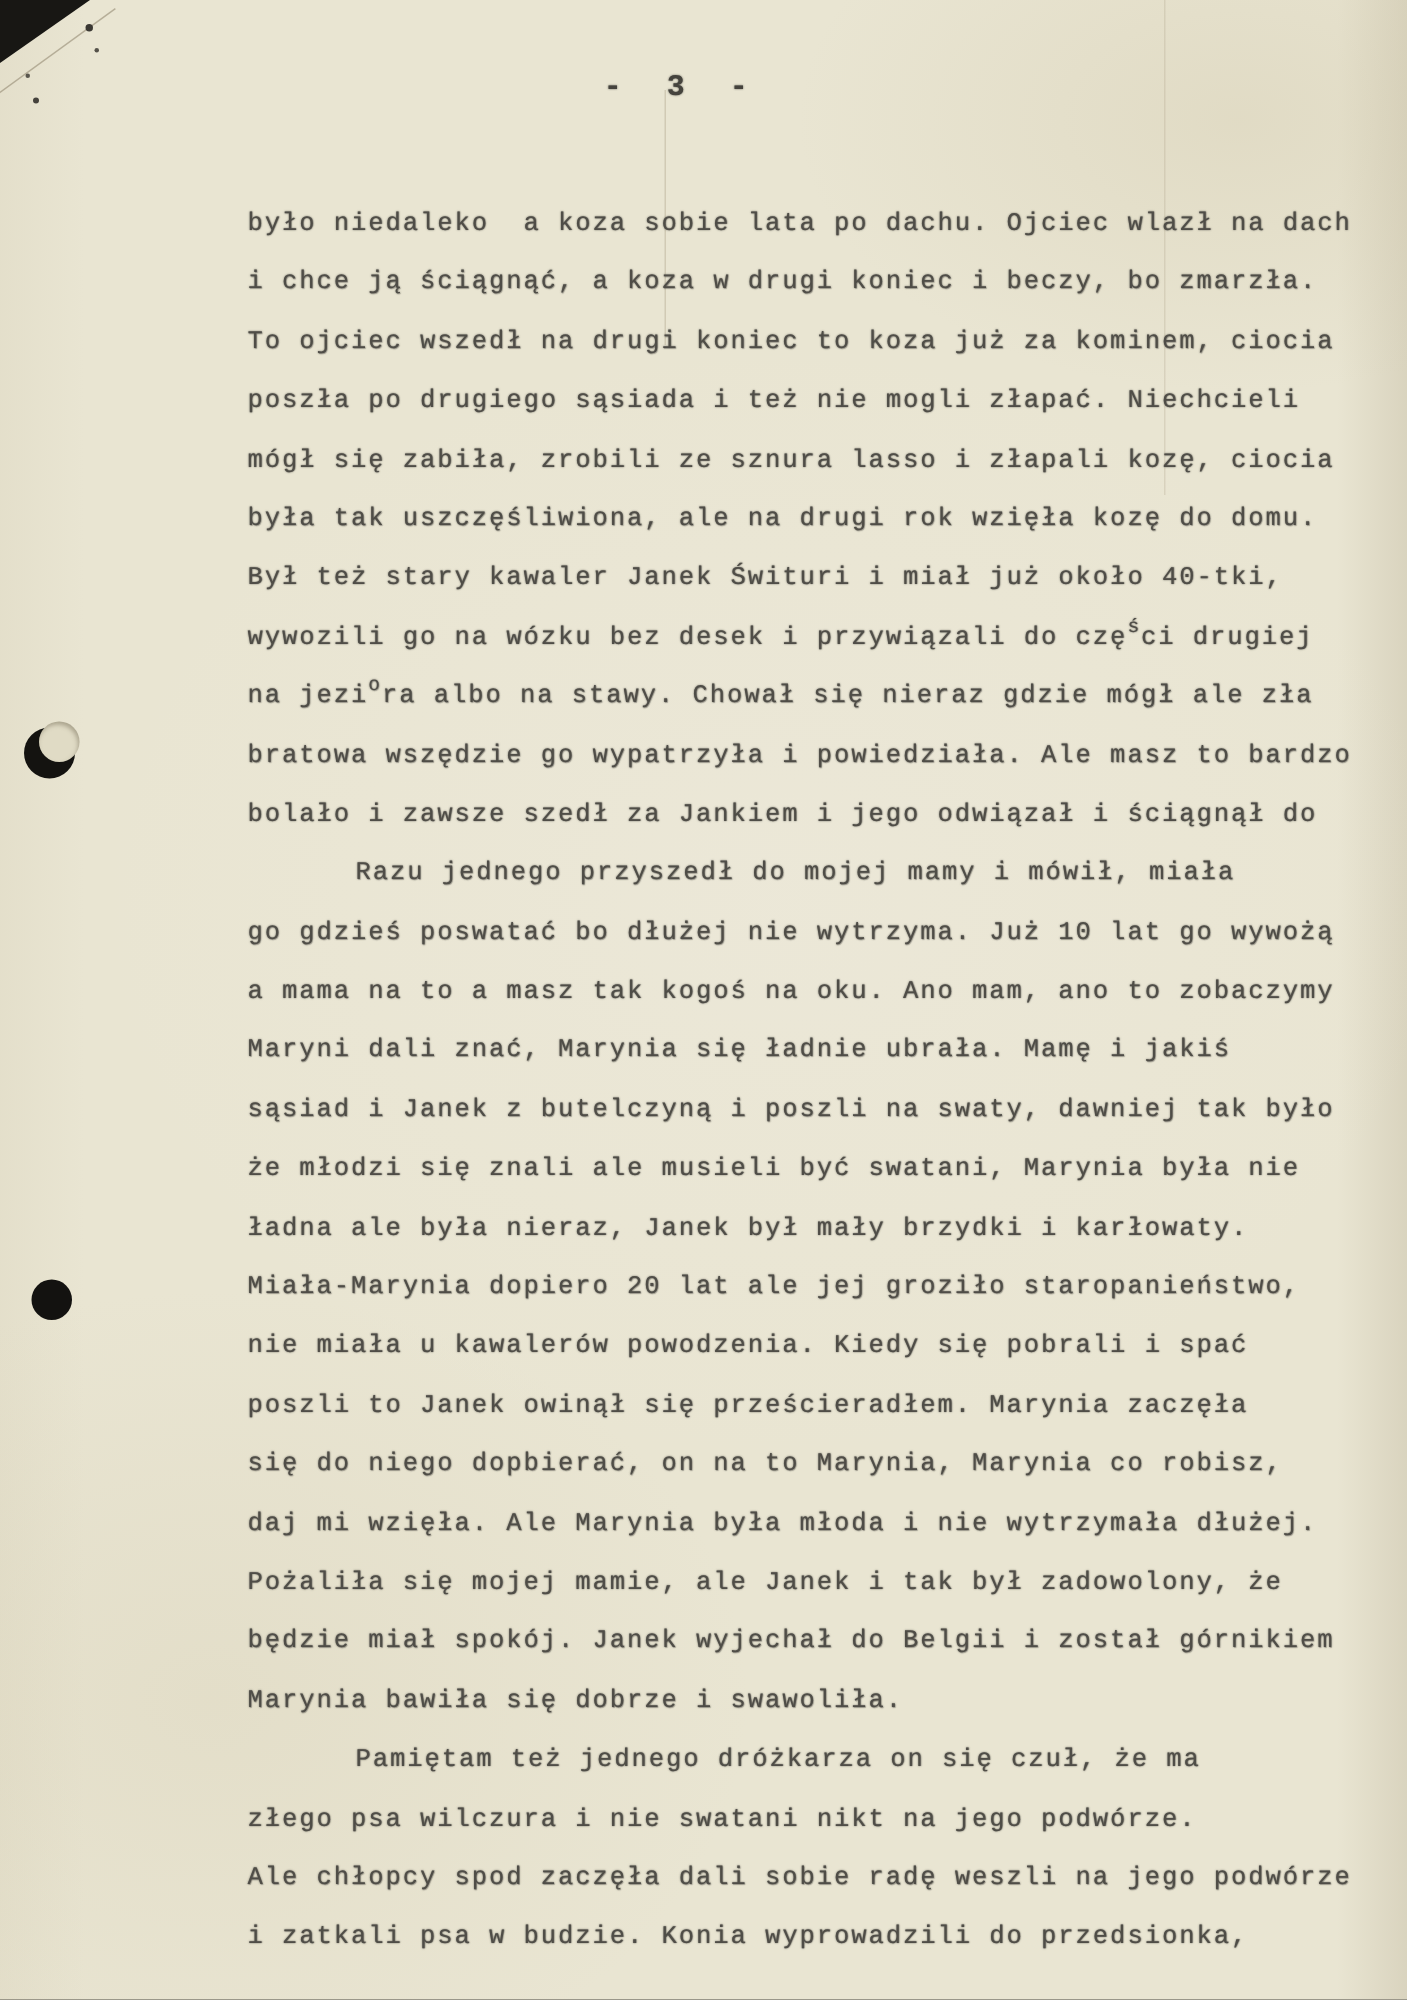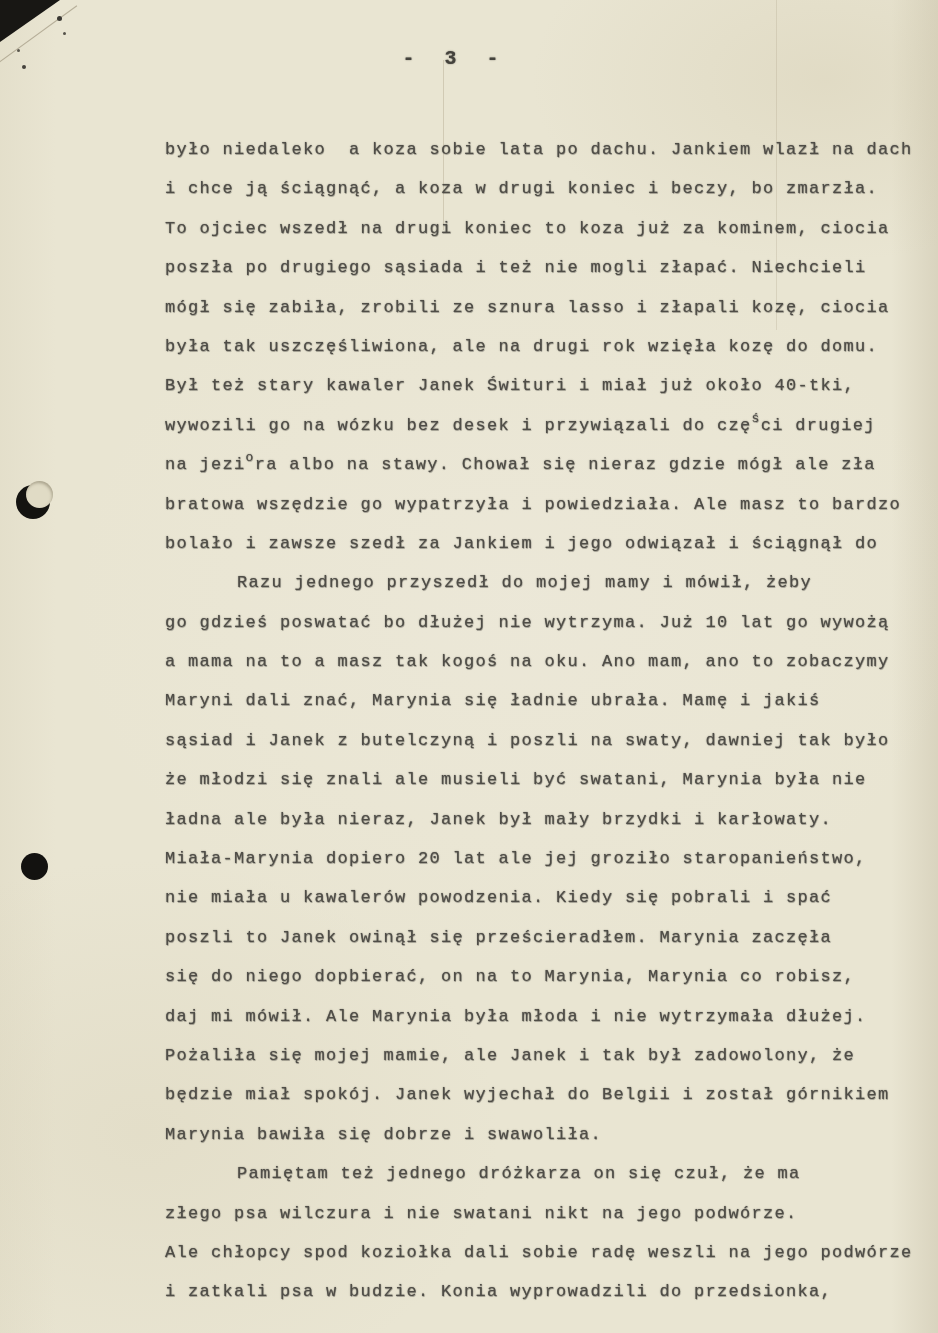--- a/index.html
+++ b/index.html
@@ -85,49 +85,49 @@
 </head>
 <body>
 
 <div class="page">
   <div class="crease-v c1"></div>
   <div class="crease-v c2"></div>
 
   <div class="page-number">- 3 -</div>
 
   <div class="text-block">
-      <div class="tline"><span>było niedaleko  a koza sobie lata po dachu. Jankiem wlazł na dach</span></div>
+      <div class="tline"><span>było niedaleko  a koza sobie lata po dachu. Ojciec wlazł na dach</span></div>
       <div class="tline"><span>i chce ją ściągnąć, a koza w drugi koniec i beczy, bo zmarzła.</span></div>
       <div class="tline"><span>To ojciec wszedł na drugi koniec to koza już za kominem, ciocia</span></div>
       <div class="tline"><span>poszła po drugiego sąsiada i też nie mogli złapać. Niechcieli</span></div>
       <div class="tline"><span>mógł się zabiła, zrobili ze sznura lasso i złapali kozę, ciocia</span></div>
       <div class="tline"><span>była tak uszczęśliwiona, ale na drugi rok wzięła kozę do domu.</span></div>
       <div class="tline"><span>Był też stary kawaler Janek Świturi i miał już około 40-tki,</span></div>
       <div class="tline"><span>wywozili go na wózku bez desek i przywiązali do czę</span><span class="sup">ś</span><span>ci drugiej</span></div>
       <div class="tline"><span>na jezi</span><span class="sup">o</span><span>ra albo na stawy. Chował się nieraz gdzie mógł ale zła</span></div>
       <div class="tline"><span>bratowa wszędzie go wypatrzyła i powiedziała. Ale masz to bardzo</span></div>
       <div class="tline"><span>bolało i zawsze szedł za Jankiem i jego odwiązał i ściągnął do</span></div>
-      <div class="tline indent"><span>Razu jednego przyszedł do mojej mamy i mówił, żeby</span></div>
+      <div class="tline indent"><span>Razu jednego przyszedł do mojej mamy i mówił, miała</span></div>
       <div class="tline"><span>go gdzieś poswatać bo dłużej nie wytrzyma. Już 10 lat go wywożą</span></div>
       <div class="tline"><span>a mama na to a masz tak kogoś na oku. Ano mam, ano to zobaczymy</span></div>
       <div class="tline"><span>Maryni dali znać, Marynia się ładnie ubrała. Mamę i jakiś</span></div>
       <div class="tline"><span>sąsiad i Janek z butelczyną i poszli na swaty, dawniej tak było</span></div>
       <div class="tline"><span>że młodzi się znali ale musieli być swatani, Marynia była nie</span></div>
       <div class="tline"><span>ładna ale była nieraz, Janek był mały brzydki i karłowaty.</span></div>
       <div class="tline"><span>Miała-Marynia dopiero 20 lat ale jej groziło staropanieństwo,</span></div>
       <div class="tline"><span>nie miała u kawalerów powodzenia. Kiedy się pobrali i spać</span></div>
       <div class="tline"><span>poszli to Janek owinął się prześcieradłem. Marynia zaczęła</span></div>
       <div class="tline"><span>się do niego dopbierać, on na to Marynia, Marynia co robisz,</span></div>
-      <div class="tline"><span>daj mi mówił. Ale Marynia była młoda i nie wytrzymała dłużej.</span></div>
+      <div class="tline"><span>daj mi wzięła. Ale Marynia była młoda i nie wytrzymała dłużej.</span></div>
       <div class="tline"><span>Pożaliła się mojej mamie, ale Janek i tak był zadowolony, że</span></div>
       <div class="tline"><span>będzie miał spokój. Janek wyjechał do Belgii i został górnikiem</span></div>
       <div class="tline"><span>Marynia bawiła się dobrze i swawoliła.</span></div>
       <div class="tline indent"><span>Pamiętam też jednego dróżkarza on się czuł, że ma</span></div>
       <div class="tline"><span>złego psa wilczura i nie swatani nikt na jego podwórze.</span></div>
-      <div class="tline"><span>Ale chłopcy spod koziołka dali sobie radę weszli na jego podwórze</span></div>
+      <div class="tline"><span>Ale chłopcy spod zaczęła dali sobie radę weszli na jego podwórze</span></div>
       <div class="tline"><span>i zatkali psa w budzie. Konia wyprowadzili do przedsionka,</span></div>
     </div>
 
   <div class="corner-fold"></div>
   <div class="corner-crease"></div>
   <div class="speck s1"></div>
   <div class="speck s2"></div>
   <div class="speck s3"></div>
   <div class="speck s4"></div>
   <div class="hole-crescent"></div>

